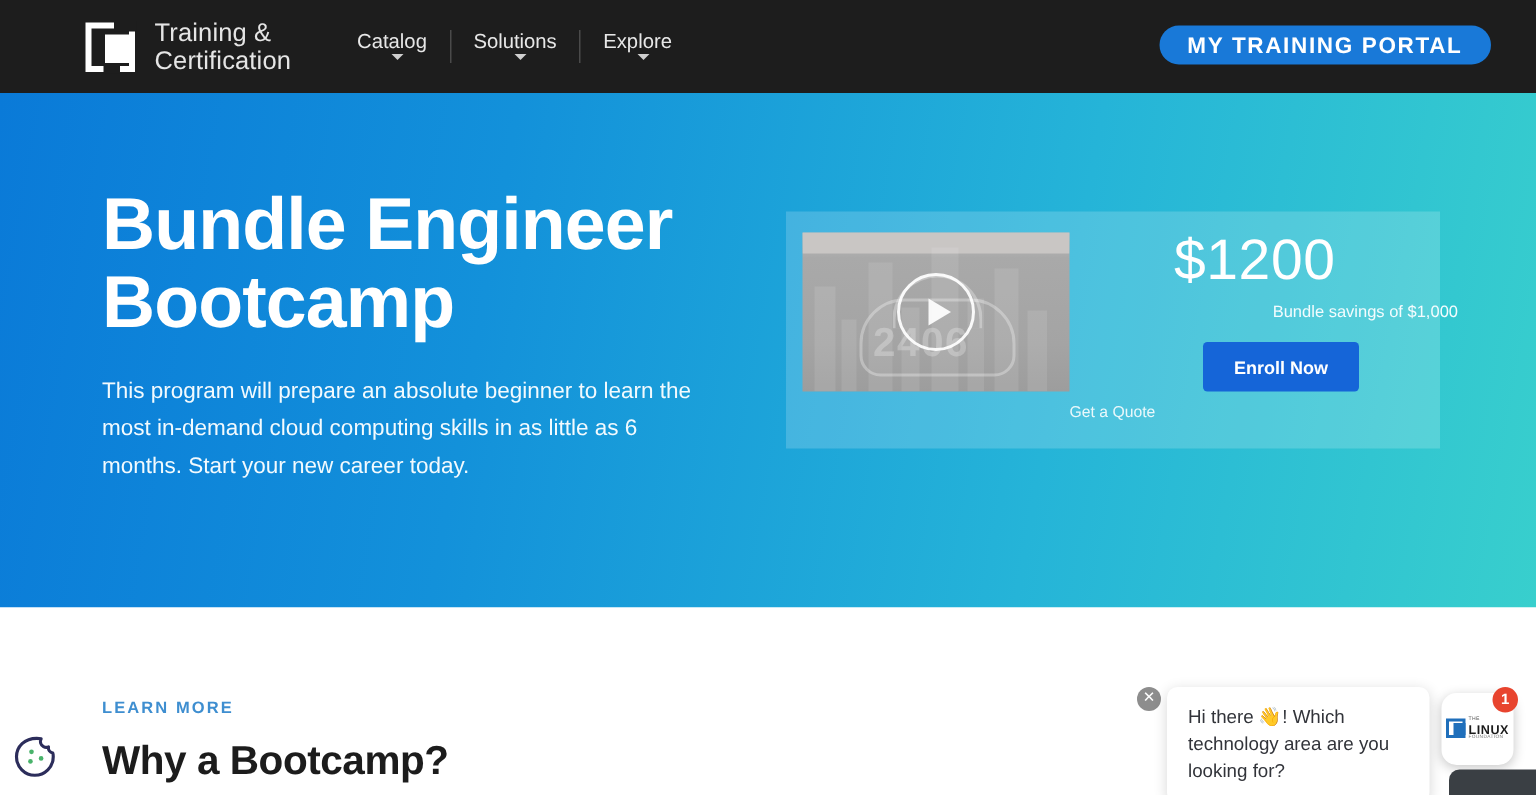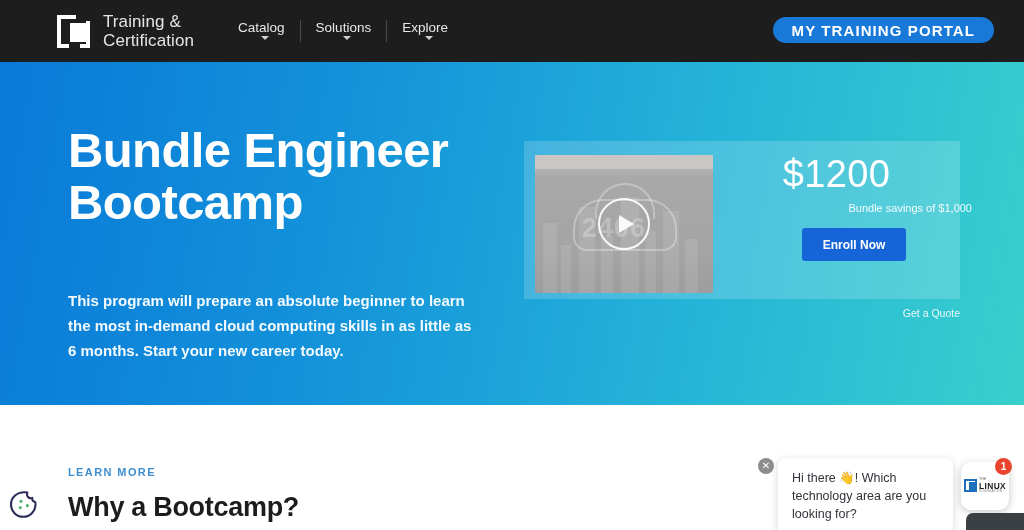--- a/index.html
+++ b/index.html
@@ -149,40 +149,39 @@
   }
 
   .hero-desc {
     position: absolute;
     left: 68px;
     top: 186px;
     width: 410px;
     color: #f2fafe;
     font-size: 15px;
     line-height: 25px;
-    font-weight: 700;
-    margin-top: 40px;
+    font-weight: 400;
   }
 
   
   .offer-card {
     position: absolute;
     left: 524px;
     top: 79px;
     width: 436px;
     height: 158px;
     background: rgba(255,255,255,0.18);
   }
 
   .video-thumb {
     position: absolute;
     left: 11px;
     top: 14px;
     width: 178px;
-    height: 138px;
+    height: 106px;
     background: linear-gradient(180deg, #bdbdbd 0%, #a9a9a9 16%, #a4a4a4 70%, #9d9d9d 100%);
     overflow: hidden;
     cursor: pointer;
   }
   .vt-band {
     position: absolute;
     left: 0; top: 0;
     width: 100%; height: 14px;
     background: #c9c6c4;
   }
@@ -266,25 +265,24 @@
     border-radius: 3px;
     font-family: "Liberation Sans", sans-serif;
     font-size: 12px;
     font-weight: bold;
     cursor: pointer;
   }
   .quote-link {
     position: absolute;
     left: 189px; top: 128px;
     width: 247px;
-    text-align: right;
+    text-align: left;
     color: #eaf8fb;
     font-size: 10.5px;
     cursor: pointer;
-    margin-top: 38px;
   }
 
   
   .lower {
     position: absolute;
     top: 405px; left: 0;
     width: 1024px;
     height: 125px;
     background: #ffffff;
   }

